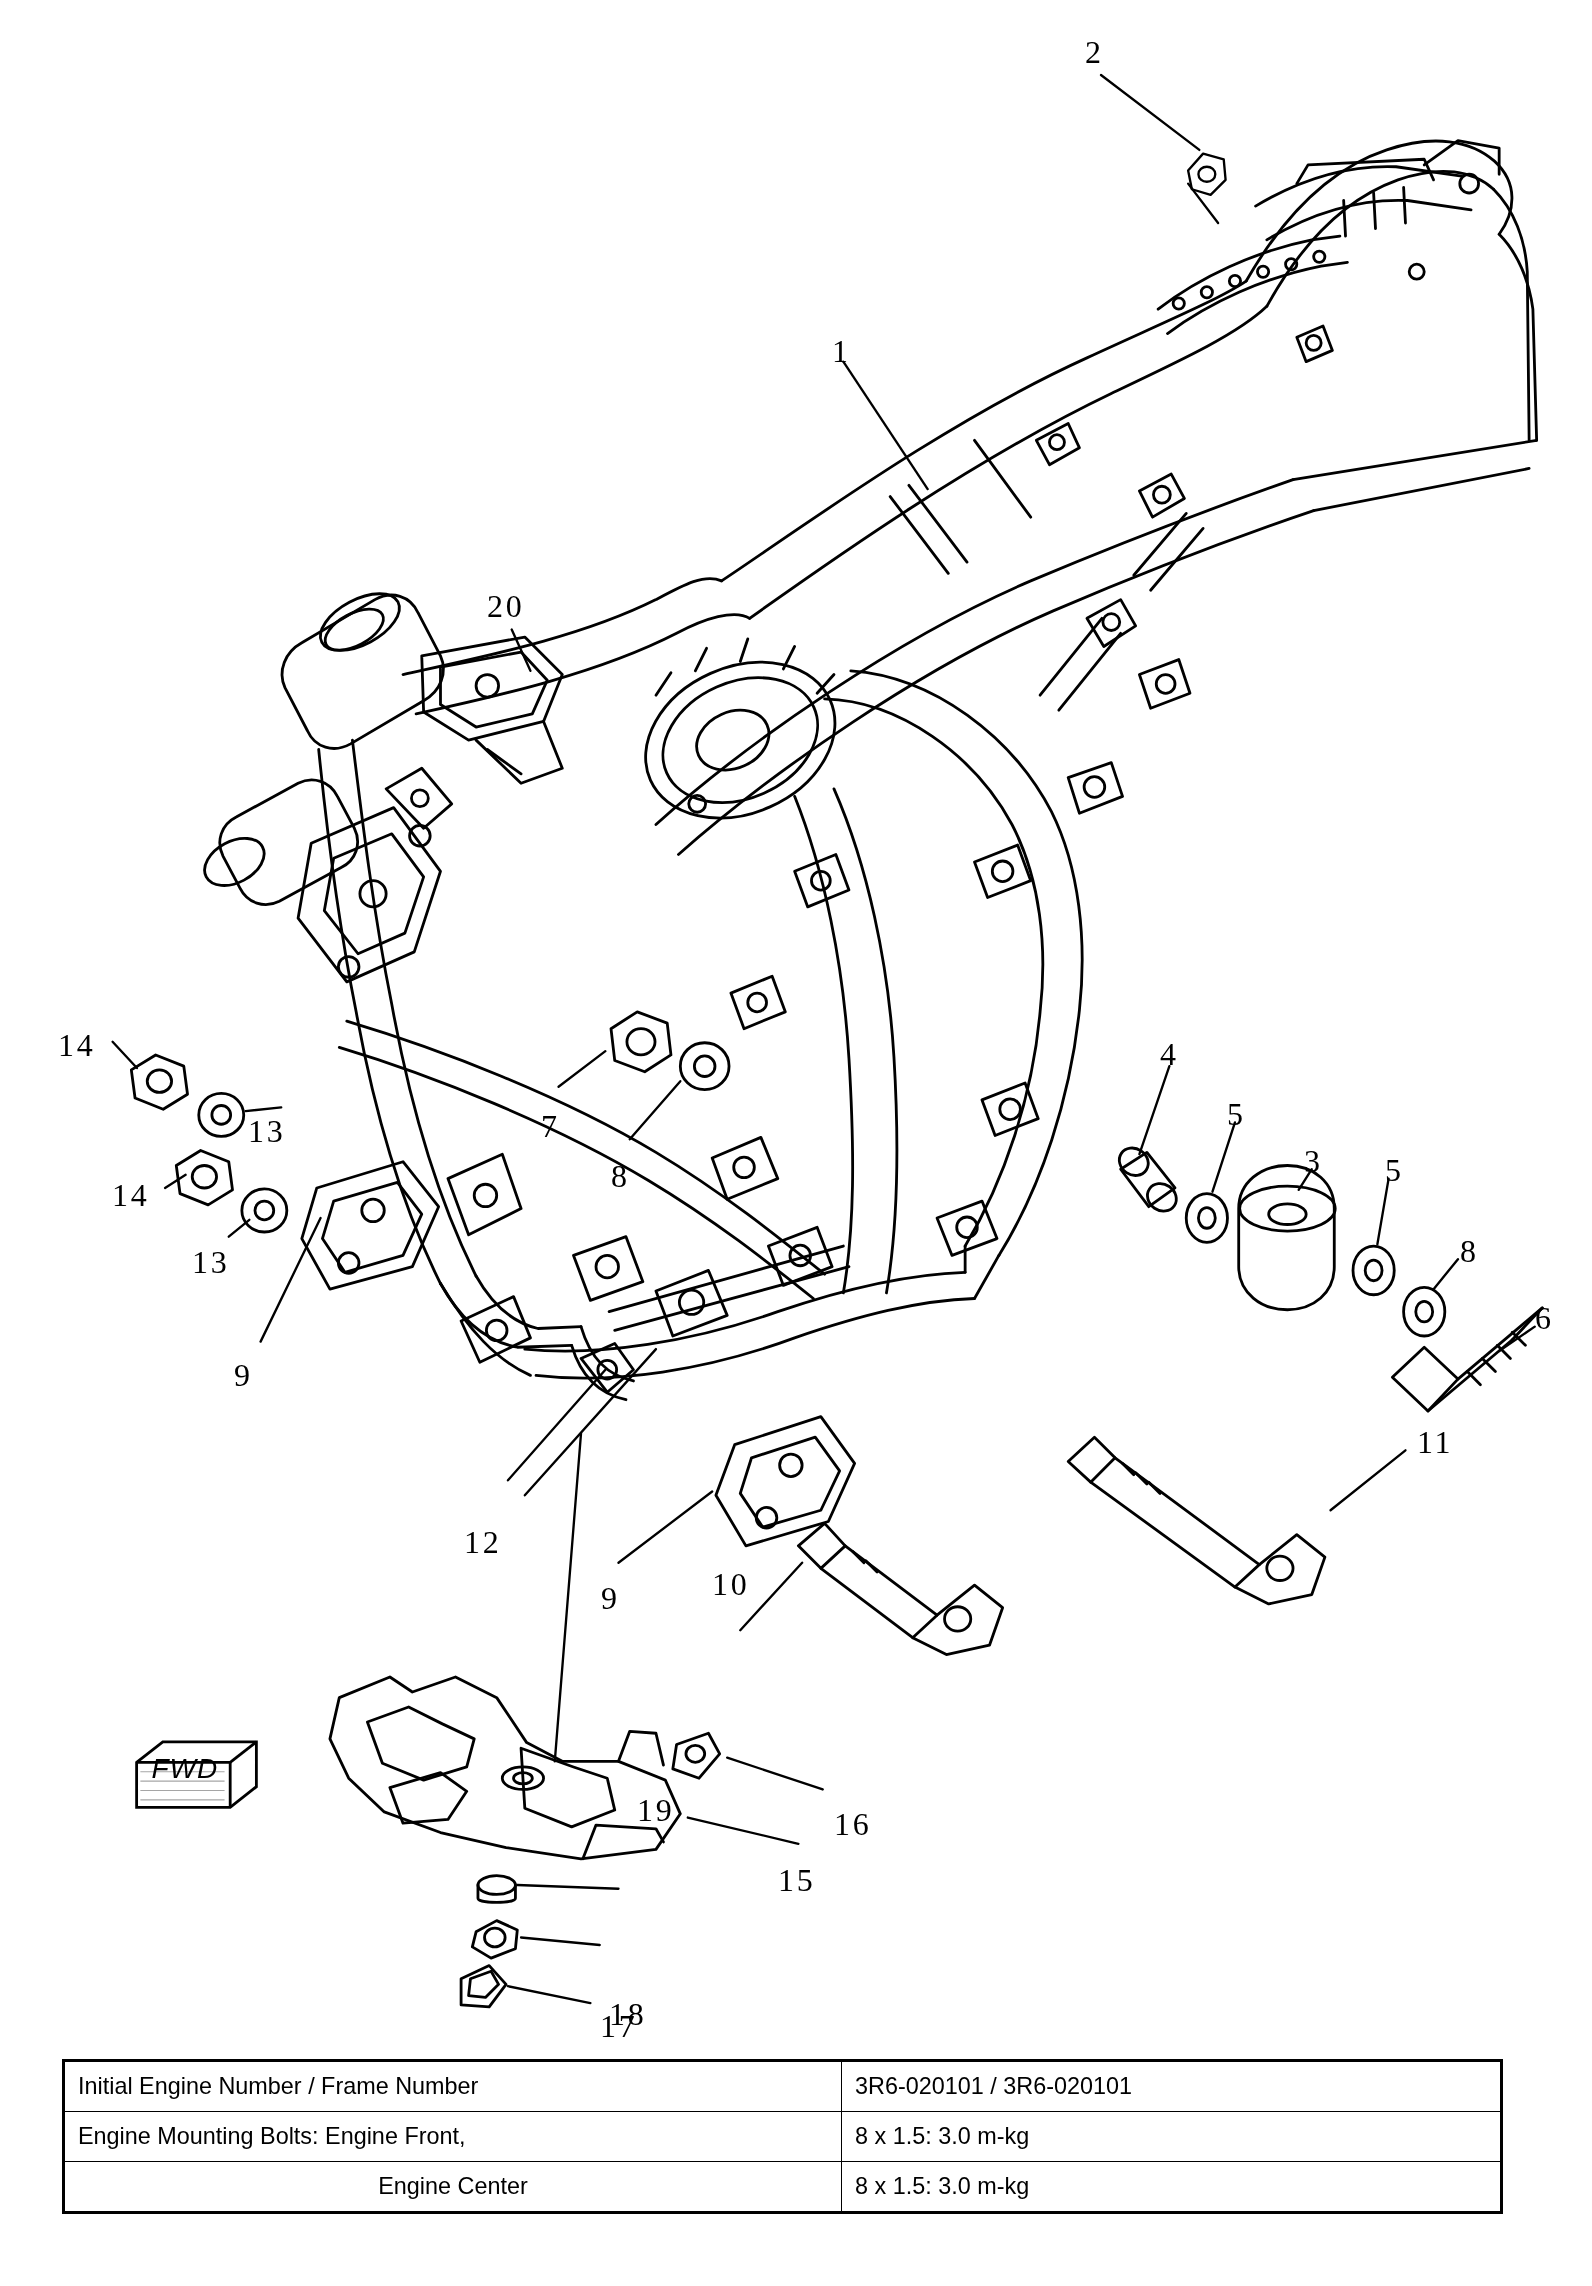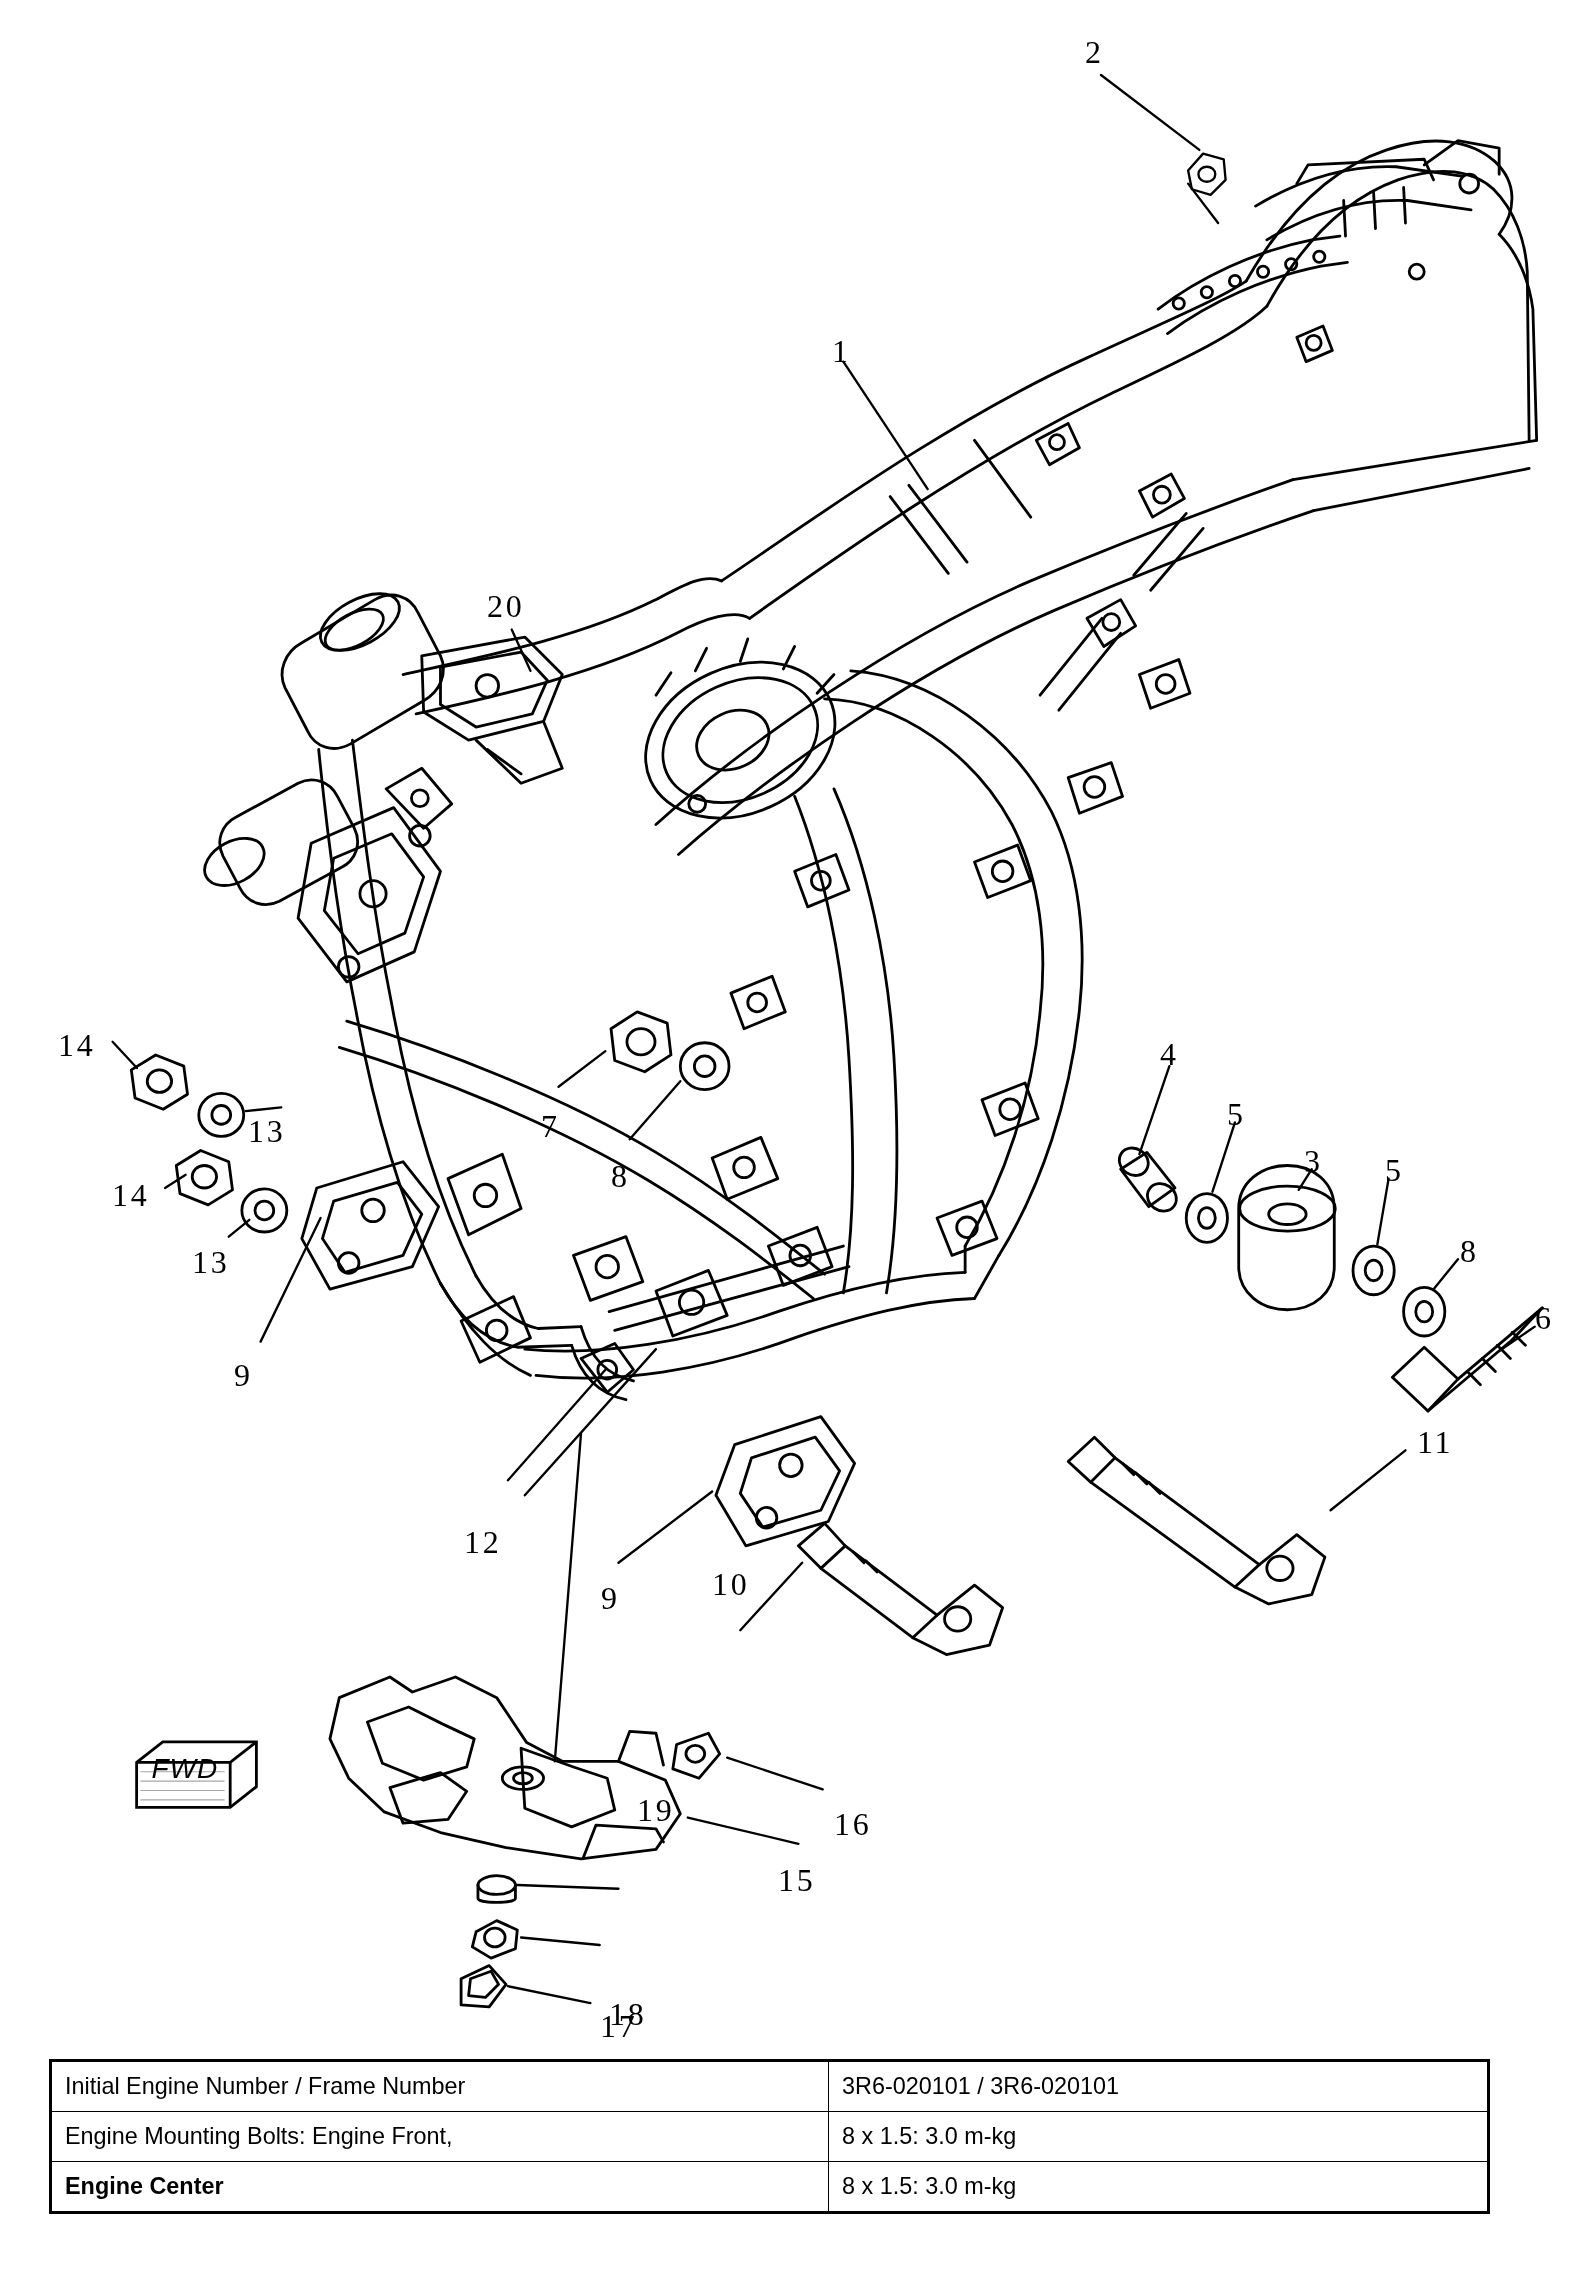--- a/index.html
+++ b/index.html
@@ -49,40 +49,40 @@
     top: 15px;
     font-family: "Liberation Sans", sans-serif;
     font-weight: normal;
     font-style: italic;
     font-size: 28px;
     letter-spacing: 0.9px;
   }
   
   #spec-table {
     position: absolute;
-    left: 49px;
+    left: 62px;
     top: 2059px;
     width: 1441px;
     border: 2.8px solid #000;
     box-sizing: border-box;
   }
   #spec-table table {
     border-collapse: collapse;
     width: 100%;
   }
   #spec-table td {
     border: 1.9px solid #000;
     height: 49px;
     padding: 0 13px;
     font-family: "Liberation Sans", sans-serif;
     font-size: 23.4px;
     vertical-align: middle;
   }
   .col-label { width: 750px; }
-  .center { text-align: left; font-weight: bold; }
+  .center { text-align: center; }
 </style>
 </head>
 <body>
 
 <div id="diagram-root">
 
   <svg class="artwork" viewBox="0 0 1700 2440">
     <g fill="none" stroke="#000" stroke-width="3" stroke-linejoin="round" stroke-linecap="round">
 
       <path d="M1330 300 C1370 230 1420 180 1480 160 C1530 143 1570 150 1595 172 C1620 195 1618 225 1600 250"></path>

